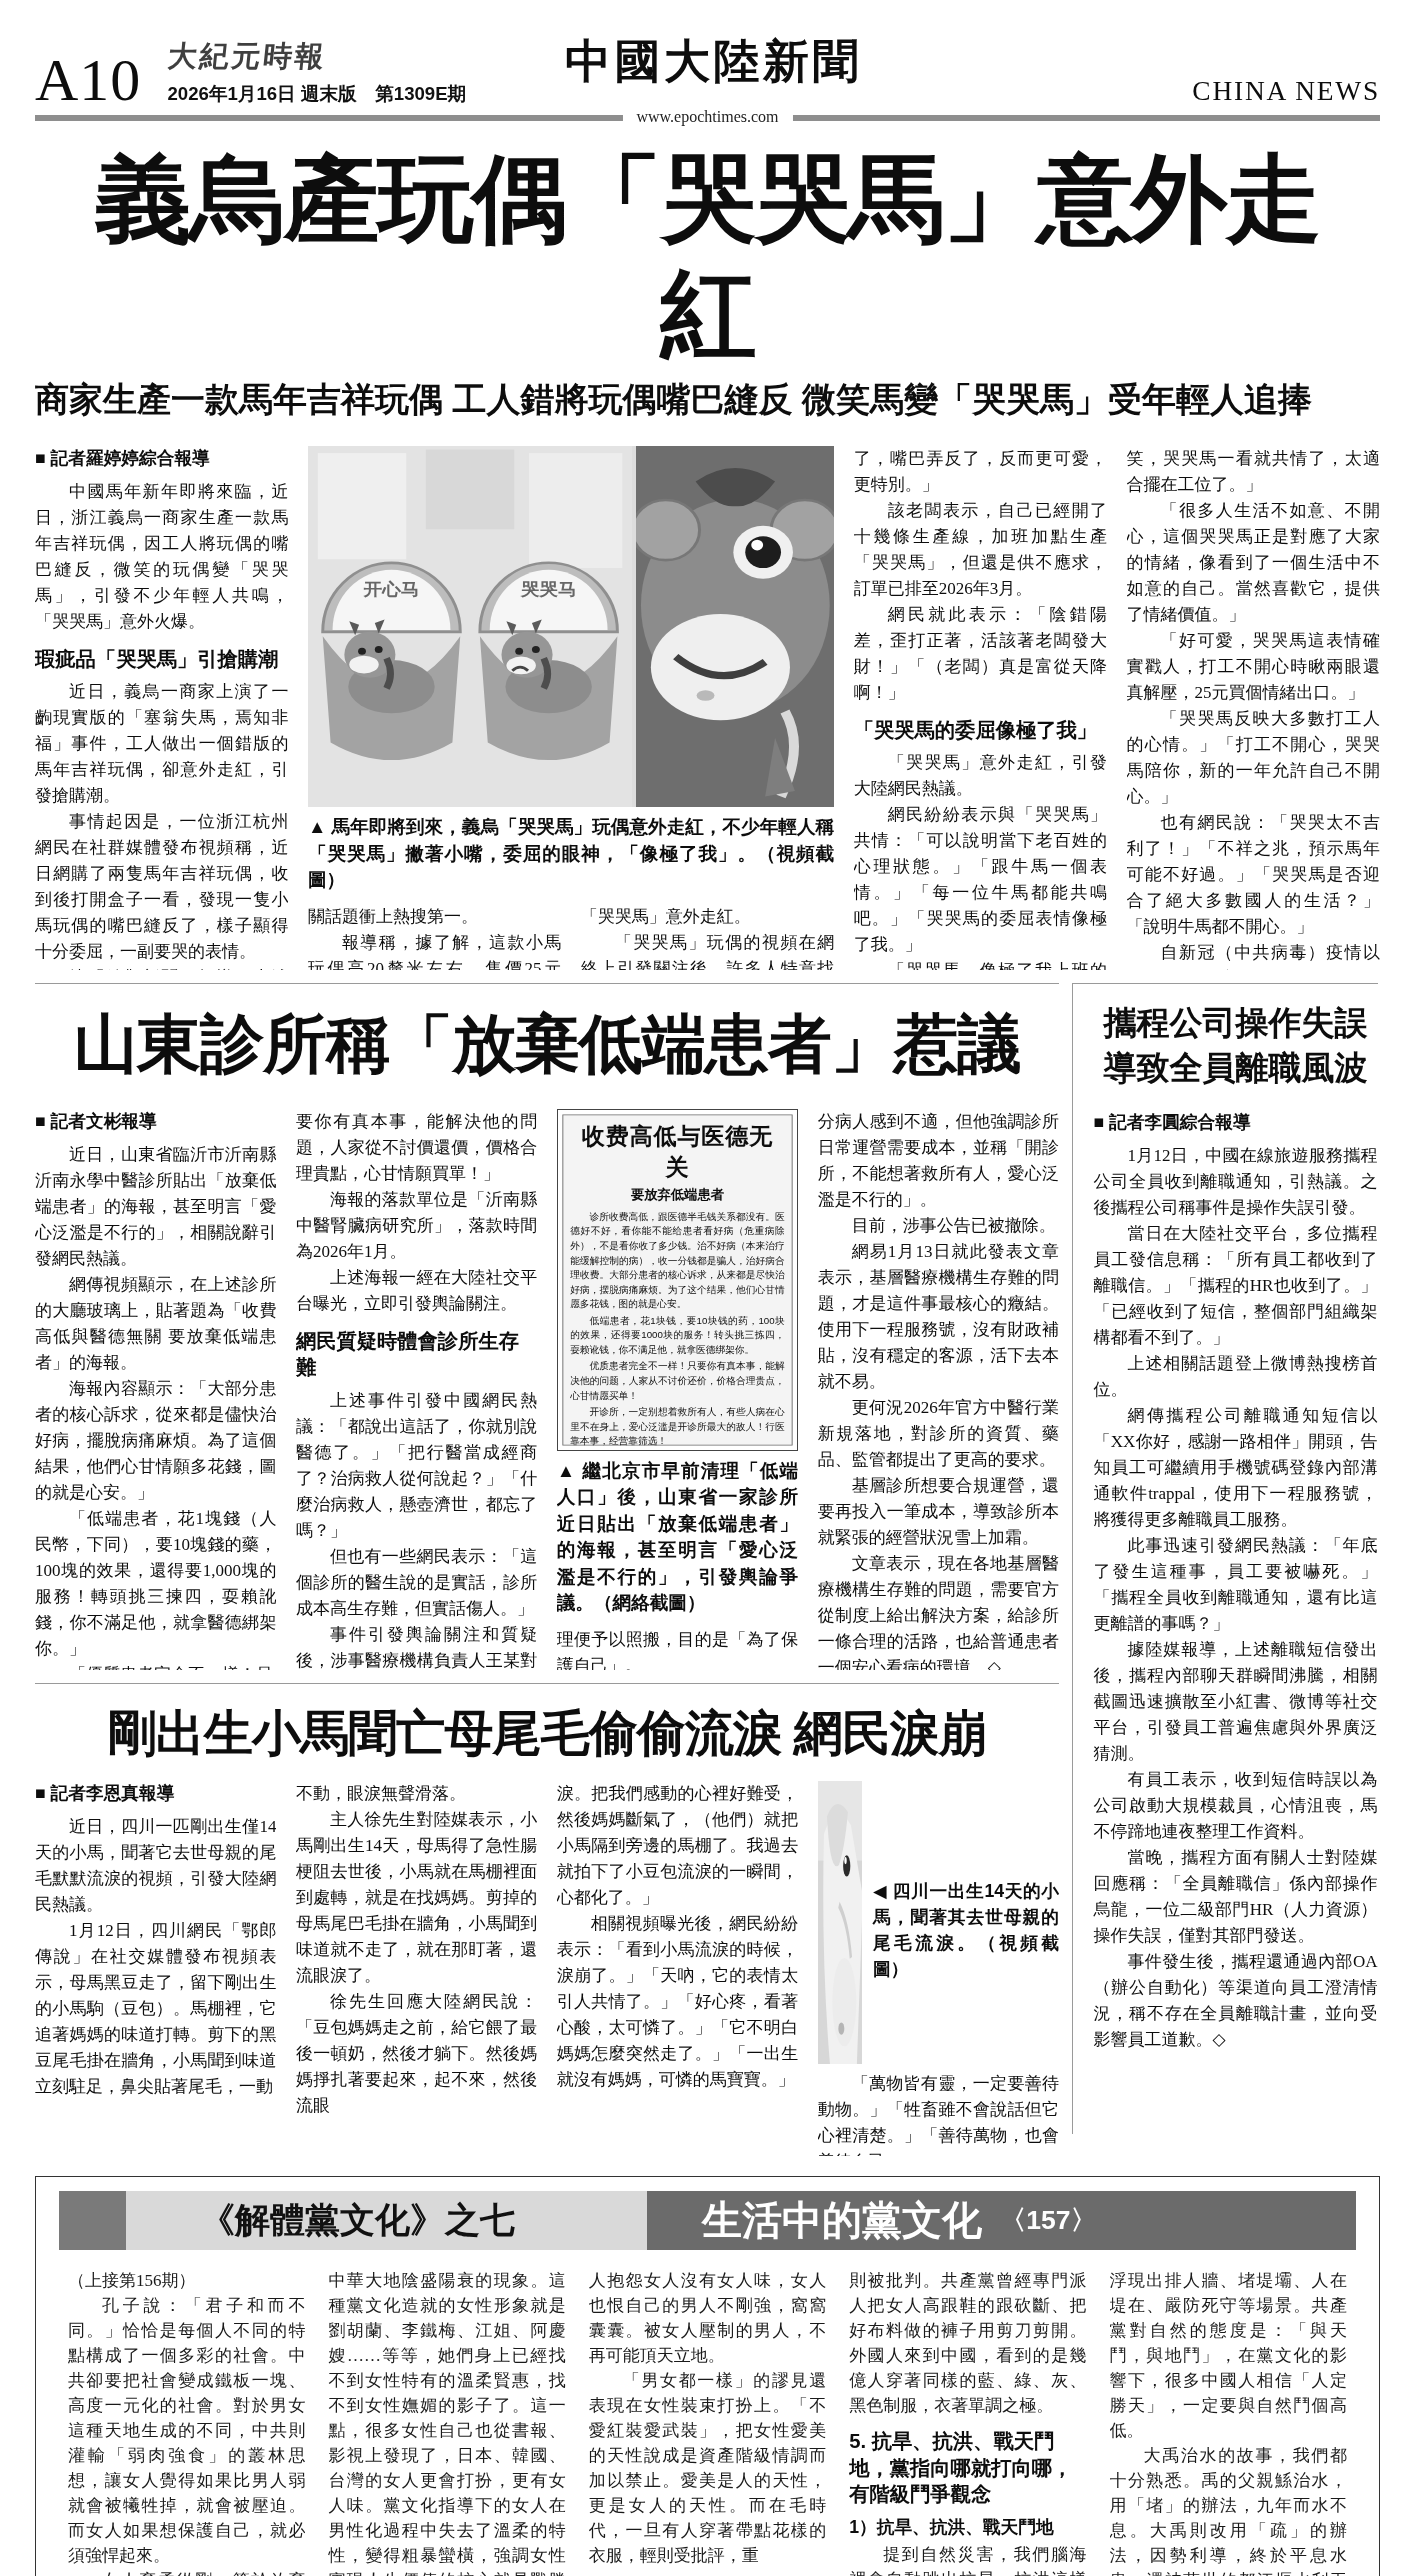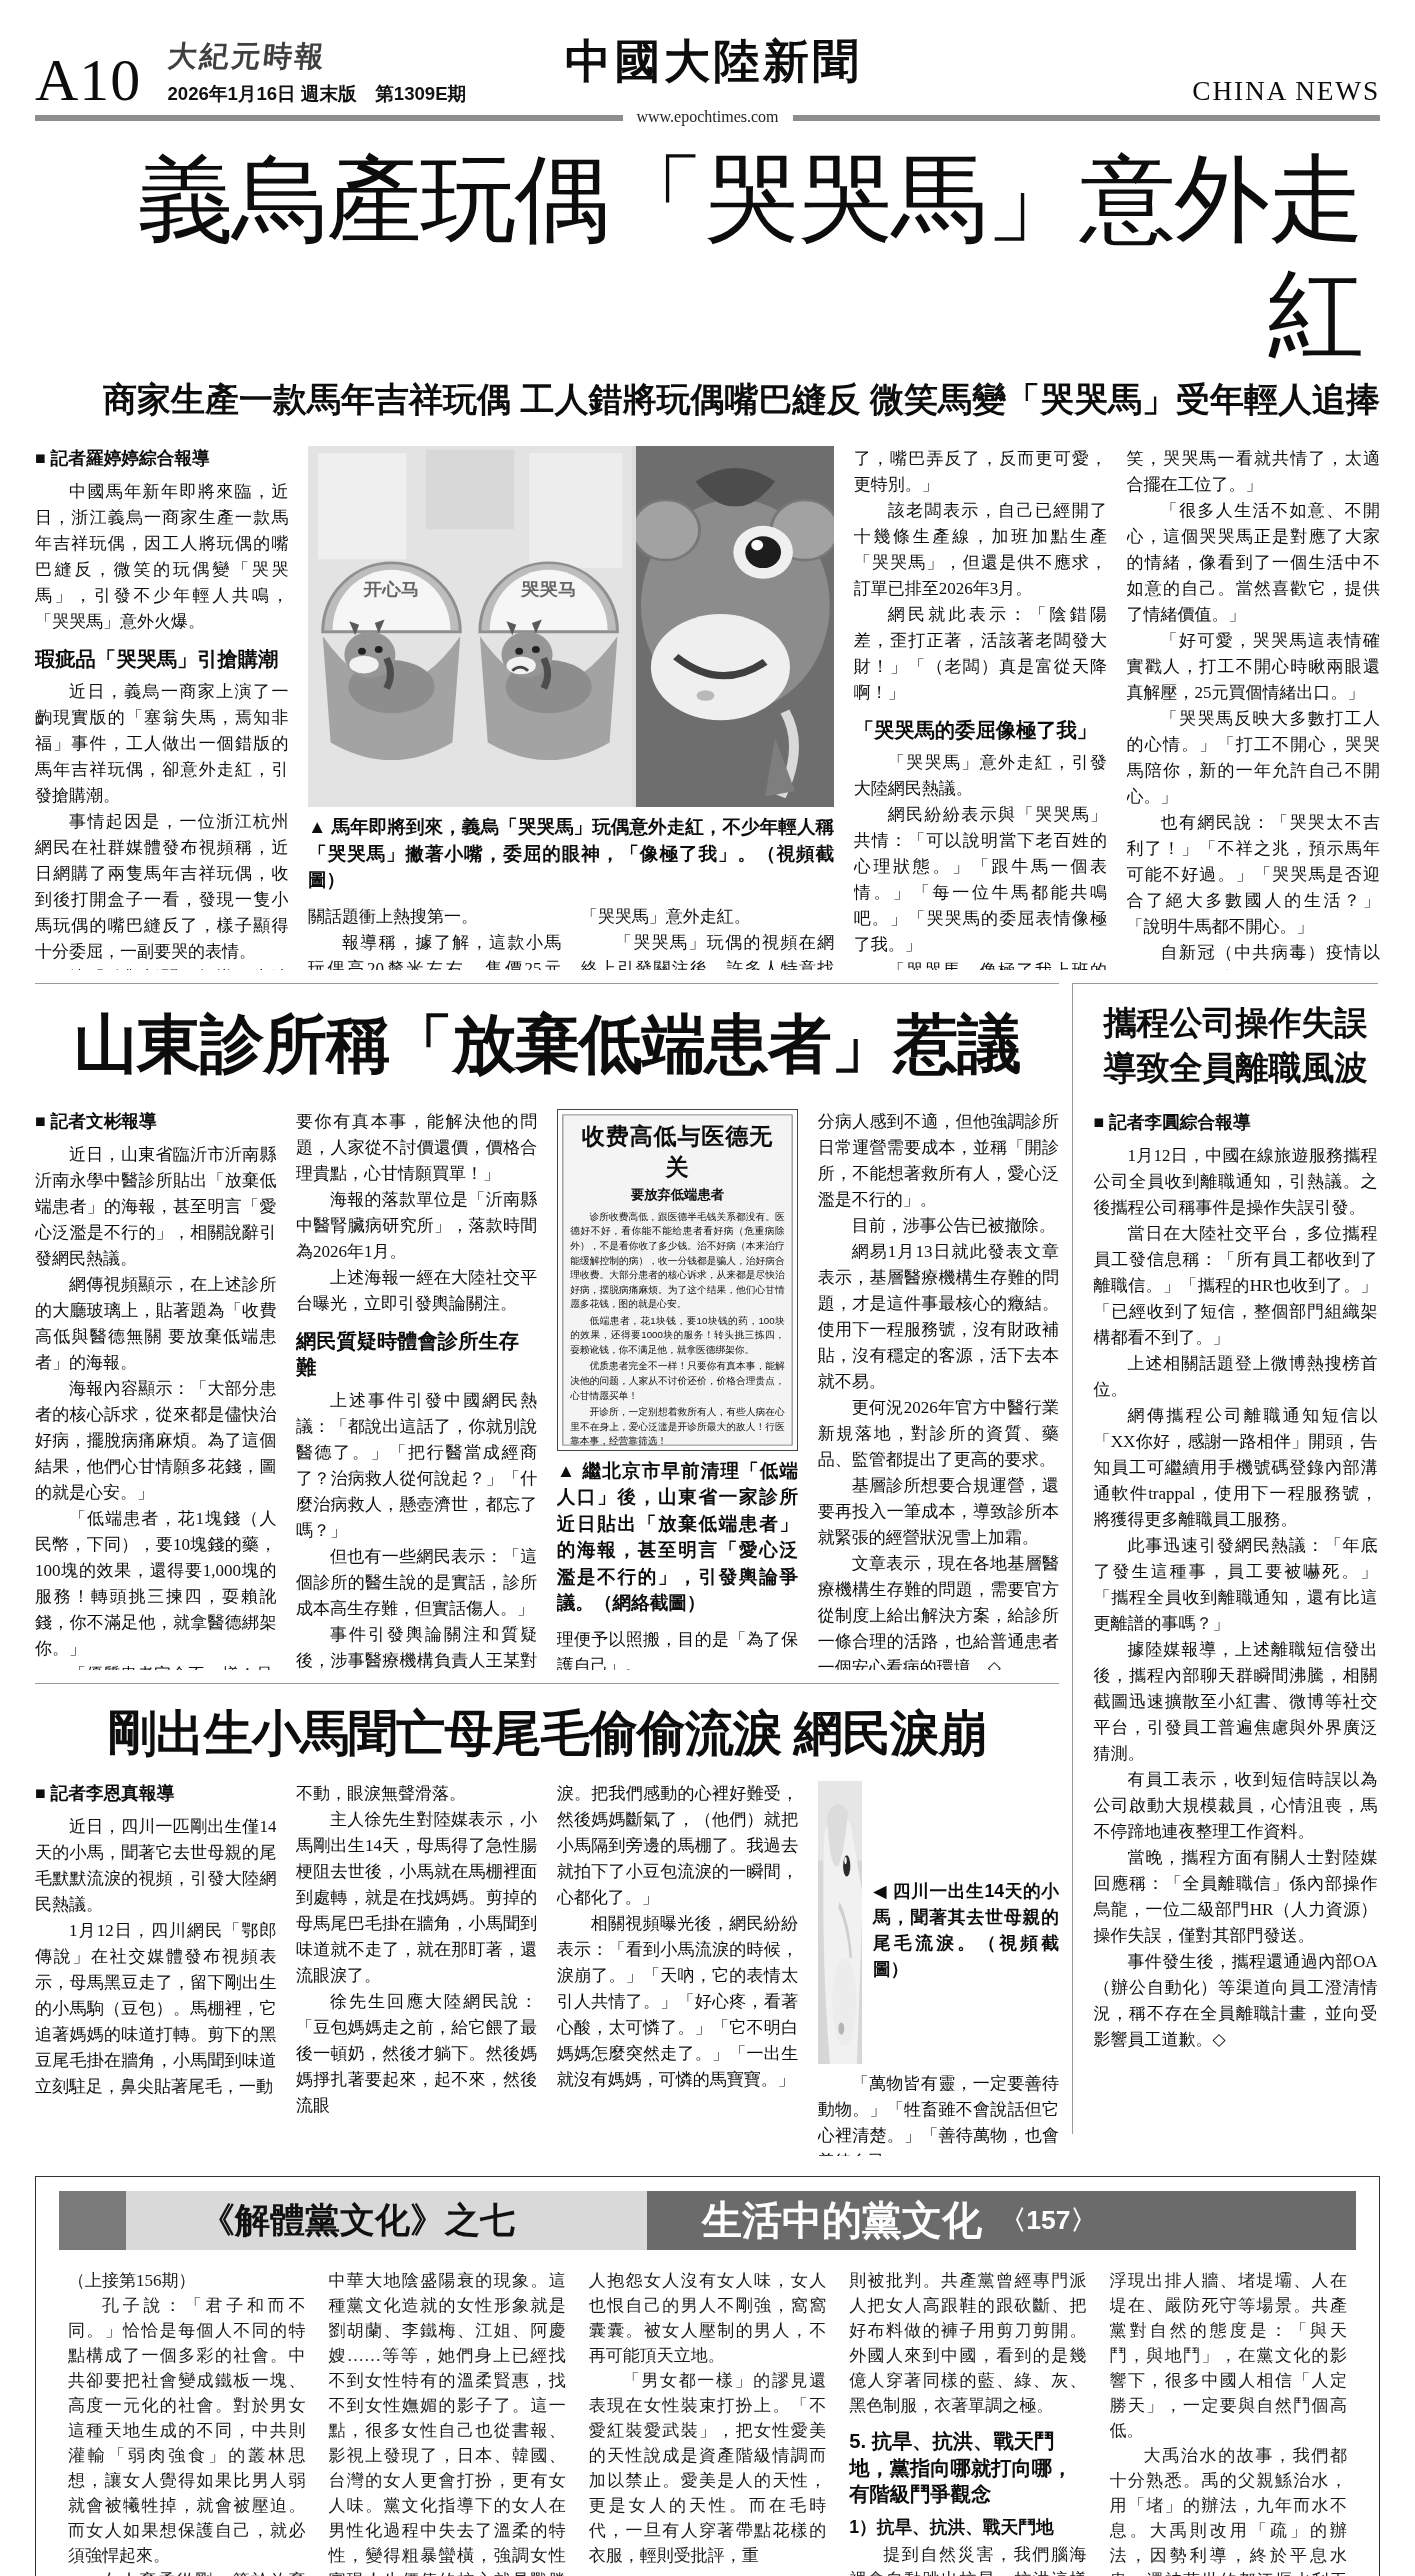--- a/index.html
+++ b/index.html
@@ -31,24 +31,24 @@
   .col h4{font-family:"Liberation Sans","DejaVu Sans",sans-serif;font-weight:800;
           font-size:17.7px;line-height:24px;margin:7px 0 3.5px;text-align:left;text-indent:0;}
   .byline{font-family:"Liberation Sans","DejaVu Sans",sans-serif;font-weight:800;
           font-size:17.7px;margin:0 0 8.8px;text-indent:0;text-align:left;}
   .cap{font-family:"Liberation Sans","DejaVu Sans",sans-serif;font-weight:700;
        font-size:18.6px;line-height:26.5px;margin:7px 0 10.6px;text-align:justify;}
   figure{margin:0;}
   svg{display:block;}
 
   
-  .headline1{font-size:96px;font-weight:400;text-align:right;letter-spacing:-1.8px;
+  .headline1{font-size:96px;font-weight:700;text-align:center;letter-spacing:-1.8px;
              line-height:1.2;margin:21px 17.7px 5.3px;}
   .dek{font-family:"Liberation Sans","DejaVu Sans",sans-serif;font-size:34px;font-weight:800;
-       text-align:right;margin:3.5px 0 23px;letter-spacing:0;}
+       text-align:left;margin:3.5px 0 23px;letter-spacing:0;}
   .a1{display:grid;grid-template-columns:repeat(5,1fr);grid-template-rows:auto 1fr;
       gap:0 19.5px;height:524px;overflow:hidden;}
   .a1-col1{grid-column:1;grid-row:1/3;}
   .a1-fig{grid-column:2/4;grid-row:1;}
   .a1-col2{grid-column:2;grid-row:2;}
   .a1-col3{grid-column:3;grid-row:2;}
   .a1-col4{grid-column:4;grid-row:1/3;}
   .a1-col5{grid-column:5;grid-row:1/3;}
   .a1-photos{display:flex;gap:3.5px;height:361px;background:#ddd;}
 

